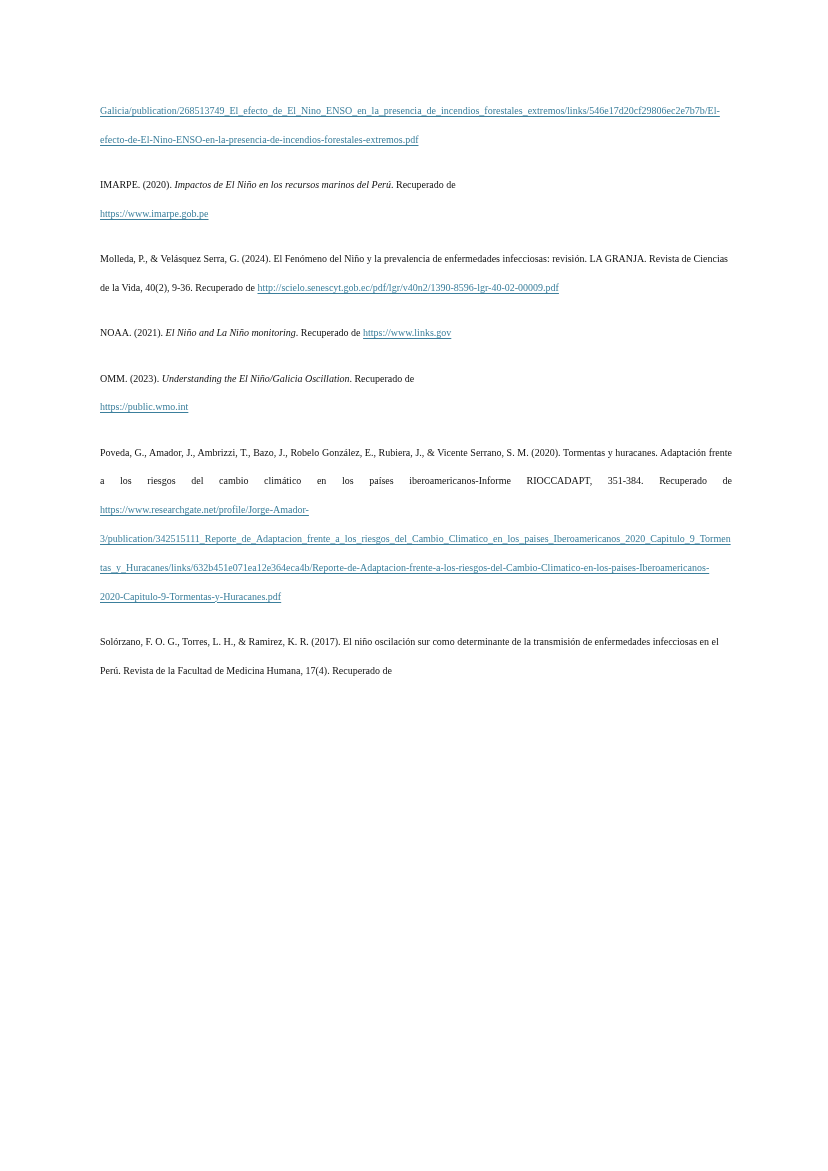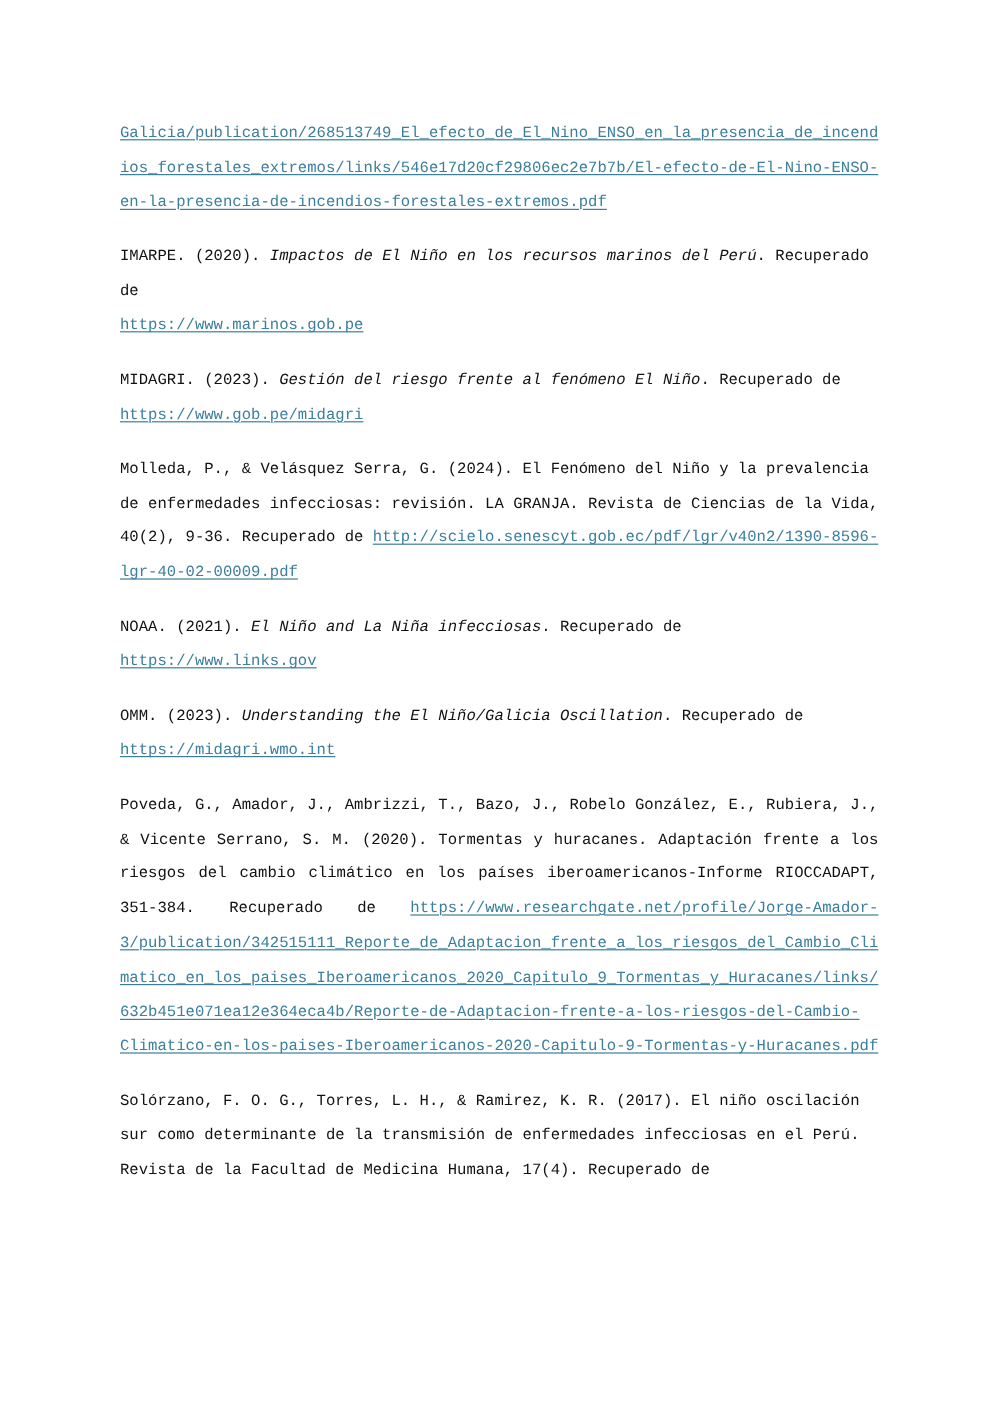--- a/index.html
+++ b/index.html
@@ -1,42 +1,41 @@
 <!DOCTYPE html>
 <html><head>
 <meta charset="utf-8">
 <style>
   html, body { margin: 0; padding: 0; background: #ffffff; }
   body { width: 828px; height: 1171px; overflow: hidden; position: relative; }
   .page {
     position: absolute; left: 100px; top: 97px; width: 632px;
-    font-family: Liberation Mono, monospace;
-    font-size: 13px; line-height: 28.8px; color: #111111;
+    font-family: Liberation Serif, serif;
+    font-size: 10px; line-height: 28.8px; color: #111111;
   }
   .ref { margin: 0 0 16.5px 0; word-wrap: break-word; overflow-wrap: anywhere; }
   .ref.cont { margin-bottom: 16.5px; }
   .just { text-align: justify; }
   a.link { color: #3b7f9c; text-decoration: underline; text-decoration-thickness: 1px; text-underline-offset: 2px; }
   i { font-style: italic; }
 </style>
 </head>
 <body>
 
 <div class="page">
 
   <p class="ref cont just"><a class="link">Galicia/publication/268513749_El_efecto_de_El_Nino_ENSO_en_la_presencia_de_incendios_forestales_extremos/links/546e17d20cf29806ec2e7b7b/El-efecto-de-El-Nino-ENSO-en-la-presencia-de-incendios-forestales-extremos.pdf</a></p>
 
-  <p class="ref"><span>IMARPE. (2020). </span><i>Impactos de El Niño en los recursos marinos del Perú</i><span>. Recuperado de </span><br><a class="link">https://www.marinos.gob.pe</a></p>
+  <p class="ref"><span>IMARPE. (2020). </span><i>Impactos de El Niño en los recursos marinos del Perú</i><span>. Recuperado de </span><br><a class="link">https://www.imarpe.gob.pe</a></p>
 
-  <p class="ref"><span>MIDAGRI. (2023). </span><i>Gestión del riesgo frente al fenómeno El Niño</i><span>. Recuperado de </span><br><a class="link">https://www.gob.pe/midagri</a></p>
 
   <p class="ref"><span>Molleda, P., &amp; Velásquez Serra, G. (2024). El Fenómeno del Niño y la prevalencia de enfermedades infecciosas: revisión. LA GRANJA. Revista de Ciencias de la Vida, 40(2), 9-36. Recuperado de </span><a class="link">http://scielo.senescyt.gob.ec/pdf/lgr/v40n2/1390-8596-lgr-40-02-00009.pdf</a></p>
 
-  <p class="ref"><span>NOAA. (2021). </span><i>El Niño and La Niña infecciosas</i><span>. Recuperado de </span><a class="link">https://www.links.gov</a></p>
+  <p class="ref"><span>NOAA. (2021). </span><i>El Niño and La Niño monitoring</i><span>. Recuperado de </span><a class="link">https://www.links.gov</a></p>
 
-  <p class="ref"><span>OMM. (2023). </span><i>Understanding the El Niño/Galicia Oscillation</i><span>. Recuperado de </span><br><a class="link">https://midagri.wmo.int</a></p>
+  <p class="ref"><span>OMM. (2023). </span><i>Understanding the El Niño/Galicia Oscillation</i><span>. Recuperado de </span><br><a class="link">https://public.wmo.int</a></p>
 
   <p class="ref just"><span>Poveda, G., Amador, J., Ambrizzi, T., Bazo, J., Robelo González, E., Rubiera, J., &amp; Vicente Serrano, S. M. (2020). Tormentas y huracanes. Adaptación frente a los riesgos del cambio climático en los países iberoamericanos-Informe RIOCCADAPT, 351-384. Recuperado de </span><a class="link">https://www.researchgate.net/profile/Jorge-Amador-3/publication/342515111_Reporte_de_Adaptacion_frente_a_los_riesgos_del_Cambio_Climatico_en_los_paises_Iberoamericanos_2020_Capitulo_9_Tormentas_y_Huracanes/links/632b451e071ea12e364eca4b/Reporte-de-Adaptacion-frente-a-los-riesgos-del-Cambio-Climatico-en-los-paises-Iberoamericanos-2020-Capitulo-9-Tormentas-y-Huracanes.pdf</a></p>
 
 
   <p class="ref"><span>Solórzano, F. O. G., Torres, L. H., &amp; Ramirez, K. R. (2017). El niño oscilación sur como determinante de la transmisión de enfermedades infecciosas en el Perú. Revista de la Facultad de Medicina Humana, 17(4). Recuperado de </span><br></p>
 
 </div>
 
 </body></html>

